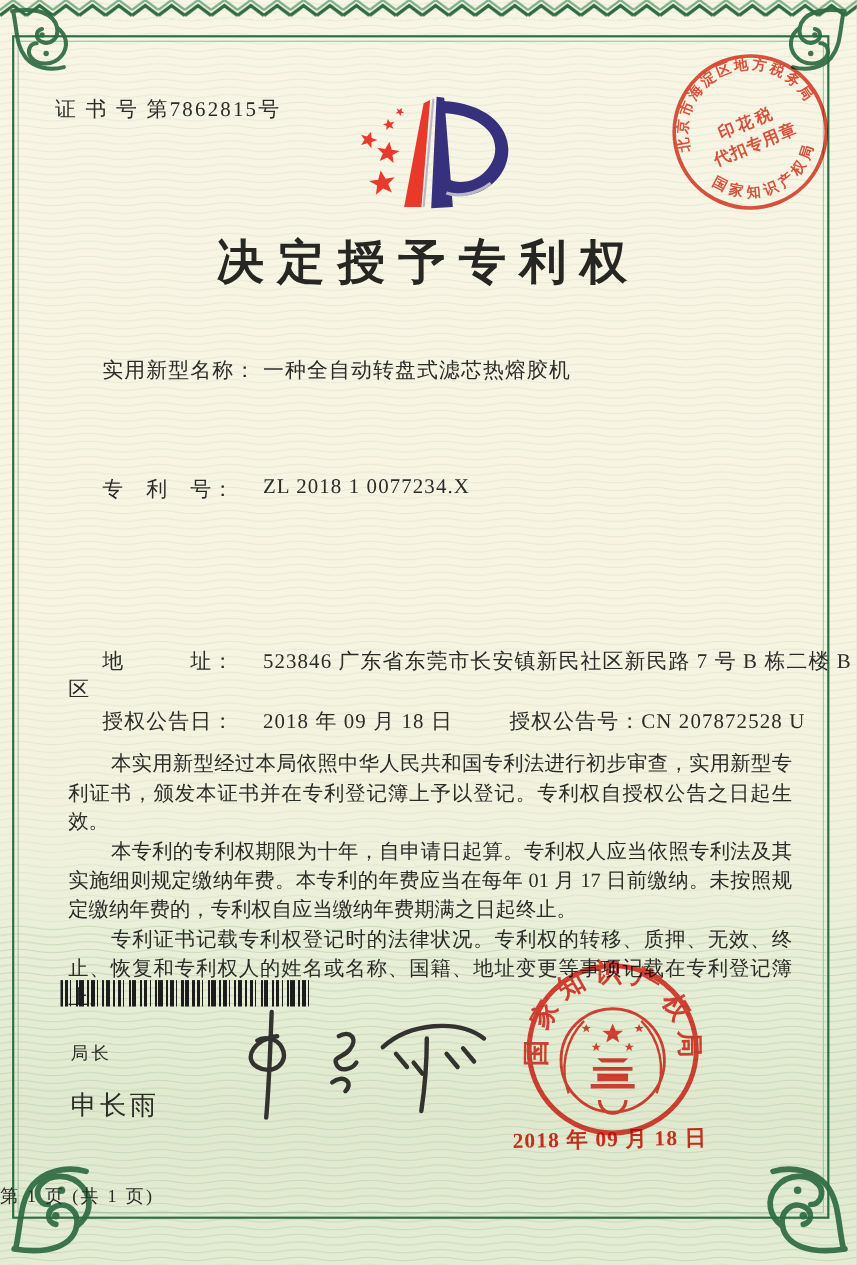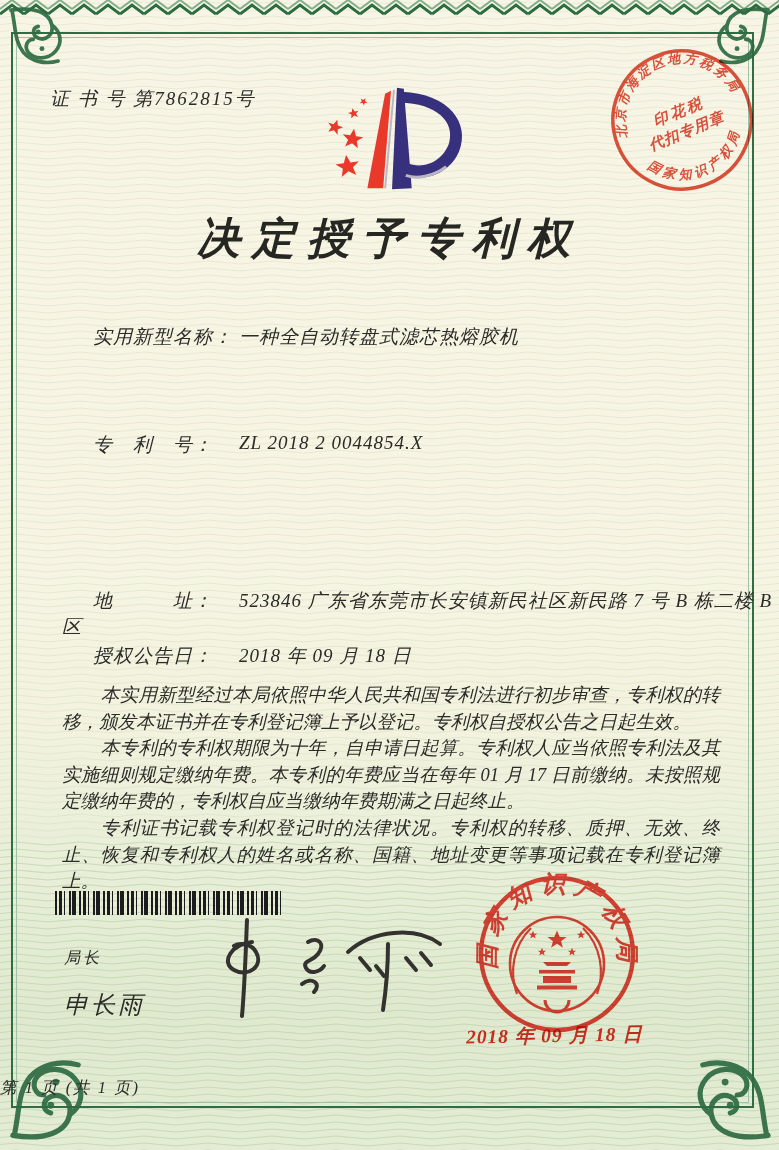--- a/index.html
+++ b/index.html
@@ -1,19 +1,19 @@
 <!DOCTYPE html>
 <html><head>
 <meta charset="utf-8">
 <style>
   html,body{margin:0;padding:0;background:#8a8a82;}
   .page{
     position:relative;width:779px;height:1150px;margin:0 auto;overflow:hidden;
     background:linear-gradient(180deg,#f8f5e6 0%,#f7f4e3 48%,#f2f2de 64%,#e8eed8 76%,#e0e9cf 88%,#e4ecd4 100%);
-    font-family:"Liberation Serif","DejaVu Serif",serif;color:#2b2b28;font-style:italic;
+    font-family:"Liberation Serif","DejaVu Serif",serif;color:#2b2b28;
   }
   .layer0{position:absolute;inset:0;z-index:0;}
   .frame{position:absolute;left:11px;top:32px;width:739px;height:1072px;border:2px solid #2f6e44;z-index:1;}
   .frame-inner{position:absolute;inset:3px;border:1px solid #9fc2a6;}
   .topband{position:absolute;top:0;left:0;z-index:1;}
   .flourish{position:absolute;z-index:1;color:#2e6b42;opacity:.92;}
   .cert-no{position:absolute;left:50px;top:86px;font-size:19px;letter-spacing:2px;z-index:2;}
   .logo{position:absolute;left:298px;top:78px;z-index:2;}
   .stamp{position:absolute;left:596px;top:34px;z-index:3;mix-blend-mode:multiply;opacity:.92;}
   .title{position:absolute;left:0;top:210px;width:100%;text-align:center;font-size:43px;font-weight:700;letter-spacing:12px;z-index:2;color:#262622;}
@@ -123,32 +123,35 @@
       <text x="0" y="17" font-size="15" letter-spacing="1" text-anchor="middle">代扣专用章</text>
     </g>
   </svg>
 
   <div class="title">决定授予专利权</div>
 
   <div class="field" style="top:324px">
     <span class="lbl">实用新型名称：</span><span class="val">一种全自动转盘式滤芯热熔胶机</span>
   </div>
   <div class="field" style="top:432px">
-    <span class="lbl">专　利　号：</span><span class="val">ZL 2018 2 0044854.X</span>
+    <span class="lbl">专　利　号：</span><span class="val">ZL 2018 1 0077234.X</span>
   </div>
   <div class="field" style="top:588px">
     <span class="lbl">地　　　址：</span><span class="val">523846 广东省东莞市长安镇新民社区新民路 7 号 B 栋二楼 B</span>
   </div>
   <div class="addr2" style="top:614px">区</div>
   <div class="field" style="top:643px">
     <span class="lbl">授权公告日：</span><span class="val">2018 年 09 月 18 日</span>
+    <span class="grantno">
+      <span class="lbl2">授权公告号：</span><span class="val">CN 207872528 U</span>
+    </span>
   </div>
 
   <div class="body-text">
-    <p>本实用新型经过本局依照中华人民共和国专利法进行初步审查，专利权的转移，颁发本证书并在专利登记簿上予以登记。专利权自授权公告之日起生效。</p>
+    <p>本实用新型经过本局依照中华人民共和国专利法进行初步审查，实用新型专利证书，颁发本证书并在专利登记簿上予以登记。专利权自授权公告之日起生效。</p>
     <p>本专利的专利权期限为十年，自申请日起算。专利权人应当依照专利法及其实施细则规定缴纳年费。本专利的年费应当在每年 01 月 17 日前缴纳。未按照规定缴纳年费的，专利权自应当缴纳年费期满之日起终止。</p>
     <p>专利证书记载专利权登记时的法律状况。专利权的转移、质押、无效、终止、恢复和专利权人的姓名或名称、国籍、地址变更等事项记载在专利登记簿上。</p>
   </div>
 
   <div class="barcode"></div>
 
   <div class="signer-title">局长</div>
   <div class="signer-name">申长雨</div>
 
   <svg class="signature" width="270" height="112" viewBox="0 0 270 112">

